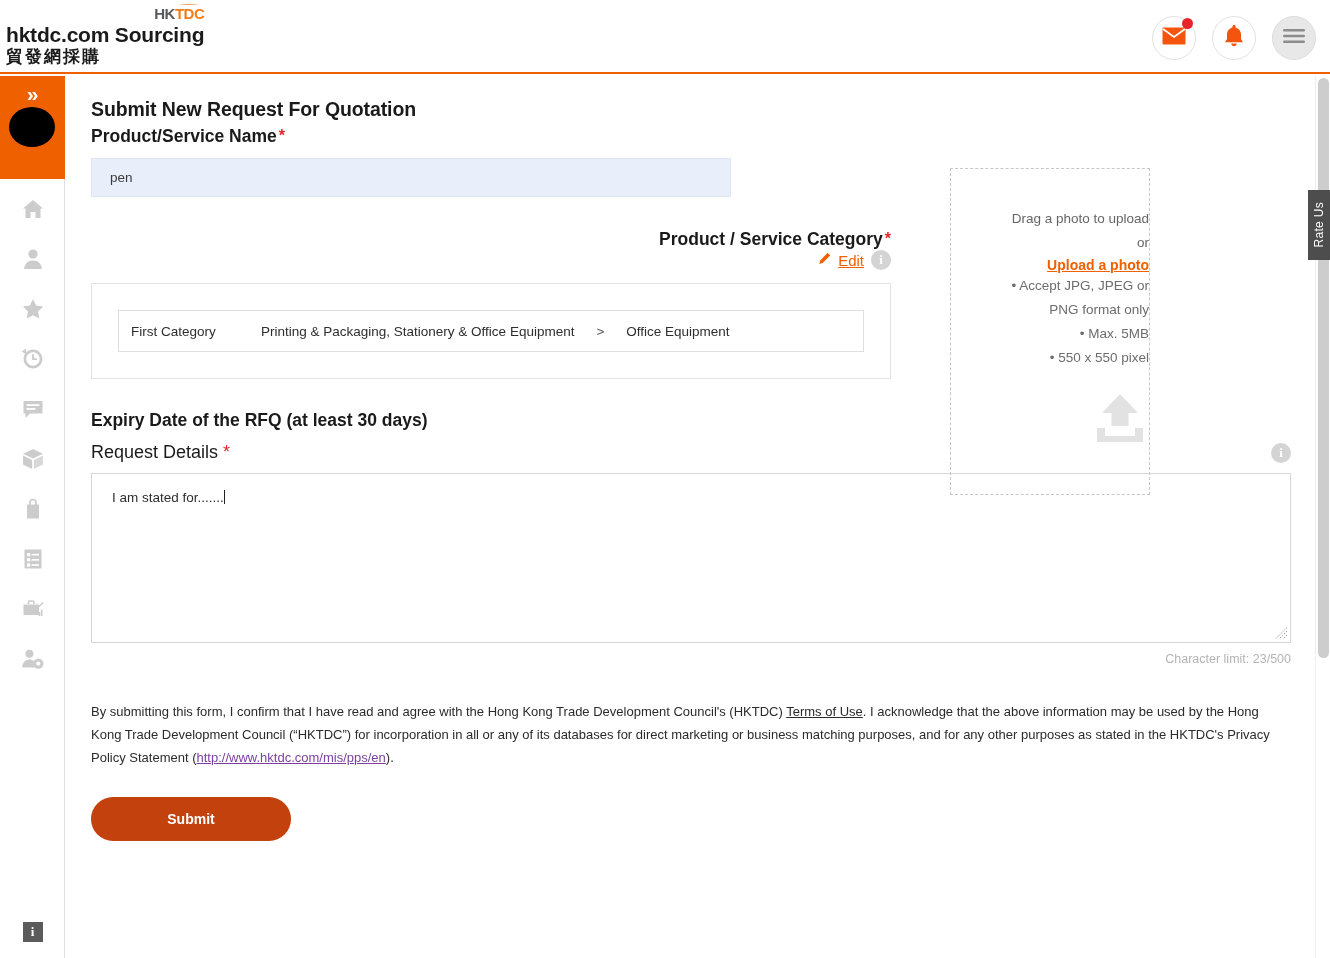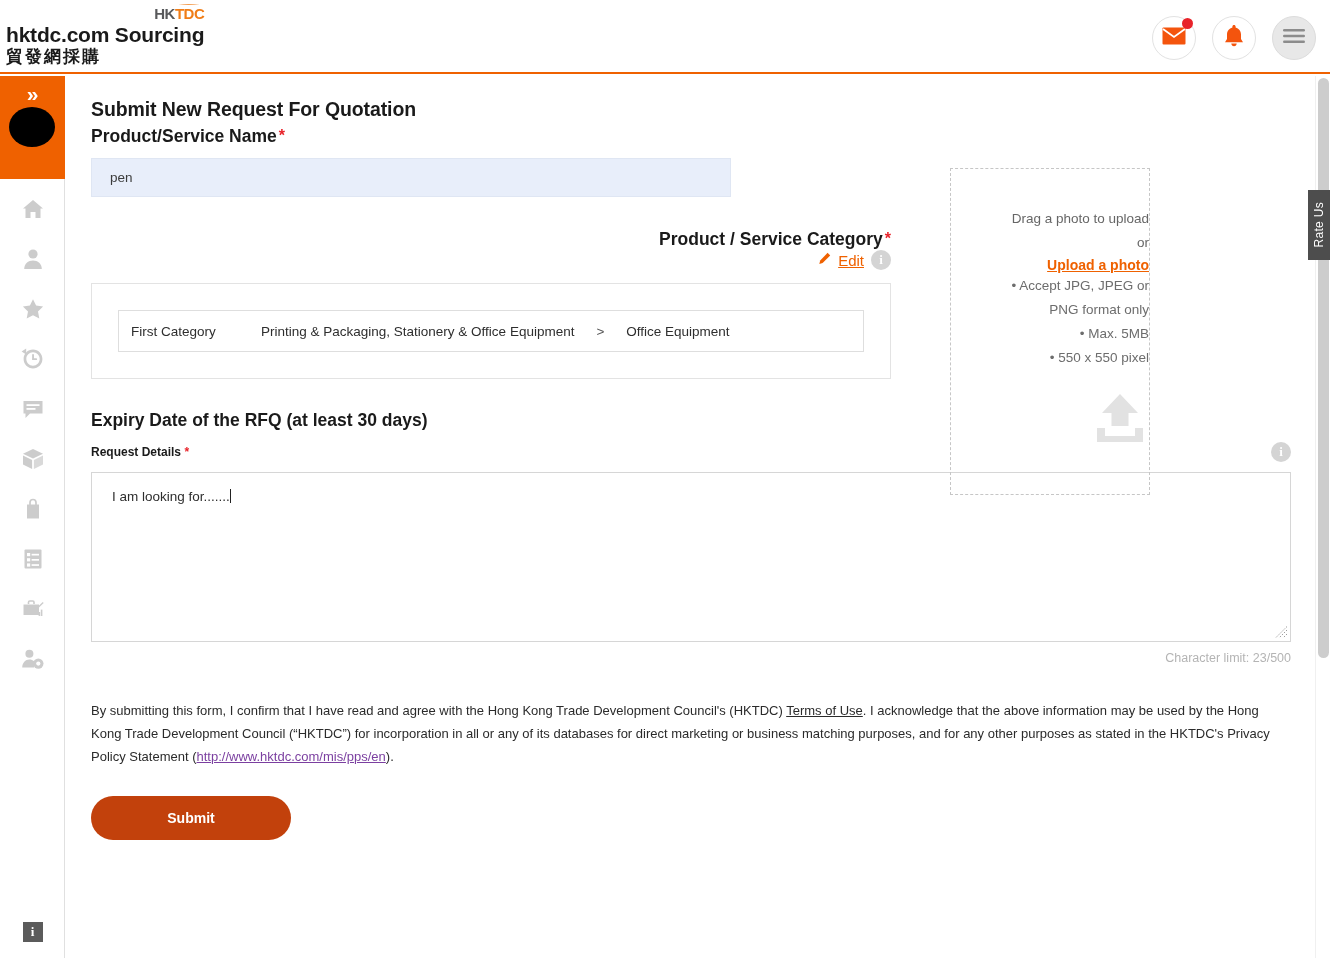--- a/index.html
+++ b/index.html
@@ -154,21 +154,21 @@
   #expiry-input {
     width: 800px; height: 39px;
     border: 1px solid #d6d6d6; background: #fff;
     font-size: 13.5px; color: #3c3c3c;
     padding: 0 18px; line-height: 37px;
     display: flex; align-items: center; justify-content: space-between;
     margin-bottom: 32px;
   }
 
   h3.small-label {
-    font-size: 12px; font-weight: bold; color: #1a1a1a;
+    font-size: 18px; font-weight: normal; color: #1a1a1a;
     margin: 0 0 10px 0;
   }
   .details-head-row {
     width: 1200px; display: flex; align-items: center;
     justify-content: space-between; margin-bottom: 10px;
   }
 
   #details-textarea {
     width: 1200px; height: 170px;
     border: 1px solid #d6d6d6; background: #fff;
@@ -459,21 +459,21 @@
 
     <div class="details-head-row">
       <h3 class="small-label" style="margin:0;">
         <span>Request Details</span>
         <span class="star">*</span>
       </h3>
       <span class="info-circle">i</span>
     </div>
 
     <div id="details-textarea" placeholder="Request Details">
-      <span>I am looking for.......</span><span class="caret"></span>
+      <span>I am stated for.......</span><span class="caret"></span>
       <span class="resize-grip">
         <svg width="13" height="13" viewBox="0 0 13 13">
           <path d="M12 4 L4 12 M12 8 L8 12 M12 0.5 L0.5 12" stroke="#9a9a9a" stroke-width="1" stroke-dasharray="1.4 1.4"></path>
         </svg>
       </span>
     </div>
 
     <div id="char-limit">Character limit: 23/500</div>
 
     <div id="terms">

